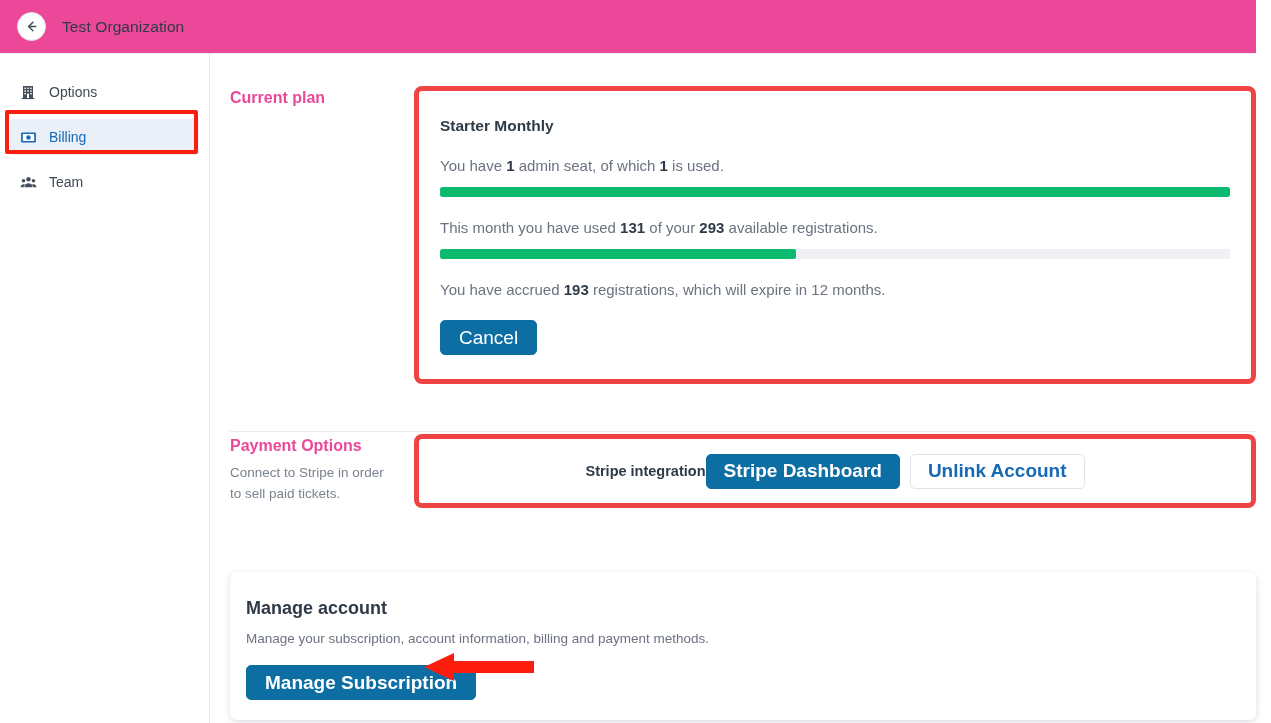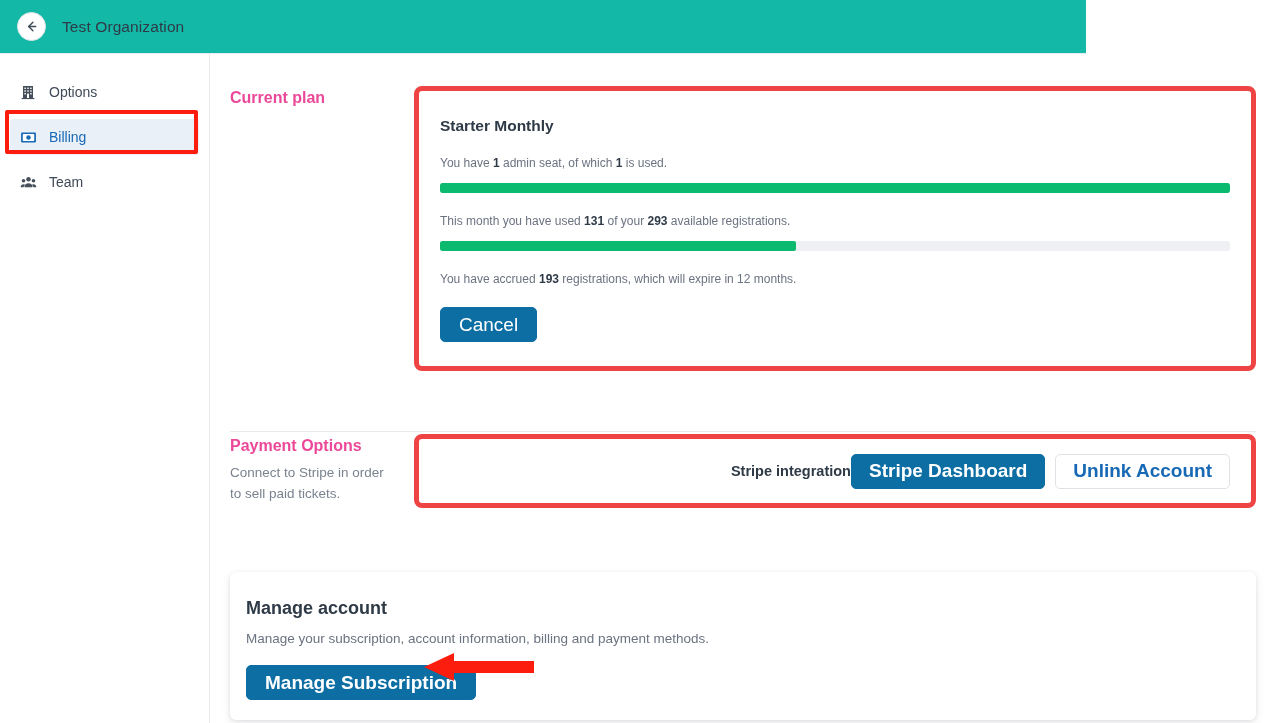--- a/index.html
+++ b/index.html
@@ -6,22 +6,22 @@
   html, body {
     width: 1271px; height: 723px;
     background: #ffffff;
     font-family: "Liberation Sans", sans-serif;
     overflow: hidden;
   }
   #app { position: relative; width: 1271px; height: 723px; }
 
   
   .topbar {
-    position: absolute; left: 0; top: 0; width: 1086px; height: 54px;
-    background: #14b8a6;
+    position: absolute; left: 0; top: 0; width: 1256px; height: 54px;
+    background: #ec4899;
     border-bottom: 1px solid #e9ecef;
     display: flex; align-items: center;
   }
   .back-btn {
     margin-left: 17px;
     width: 29px; height: 29px; border-radius: 50%;
     border: 1px solid #e1e4e8; background: #fff;
     display: flex; align-items: center; justify-content: center;
     cursor: pointer;
   }
@@ -66,21 +66,21 @@
 
   .card {
     border: 5px solid #ef4444; border-radius: 8px; background: #fff;
   }
 
   
   #plan-section { position: absolute; left: 20px; top: 32px; width: 1026px; }
   #plan-card { width: 842px; padding: 26px 21px 24px 21px; }
   .plan-name { font-size: 15.5px; font-weight: bold; color: #2f3a47; }
   .plan-line {
-    margin-top: 20px; font-size: 12px; color: #6b7280; line-height: 1.4;
+    margin-top: 20px; font-size: 15px; color: #6b7280; line-height: 1.4;
   }
   .plan-line b { color: #2f3a47; font-weight: bold; }
   .bar-track {
     margin-top: 11px; height: 10px; border-radius: 2px;
     background: #eef0f3; width: 100%; overflow: hidden;
   }
   .bar-fill { height: 100%; background: #0bba6e; border-radius: 2px; }
   .btn {
     display: inline-flex; align-items: center; justify-content: center;
     font-size: 19px; border-radius: 5px; cursor: pointer;
@@ -92,21 +92,21 @@
 
   .divider {
     position: absolute; left: 20px; top: 377px; width: 1026px;
     height: 1px; background: #e9ebee;
   }
 
   
   #payment-section { position: absolute; left: 20px; top: 380px; width: 1026px; }
   #stripe-card {
     width: 842px; height: 74px; padding: 0 21px;
-    display: flex; align-items: center; justify-content: flex-end;
+    display: flex; align-items: center; justify-content: center;
   }
   .stripe-name { font-size: 14.5px; font-weight: bold; color: #2f3a47; }
   .stripe-actions { display: flex; gap: 10px; }
   #stripe-dash-btn { height: 35px; padding: 0 17px; font-weight: bold; }
   #unlink-btn { height: 35px; padding: 0 17px; }
 
   
   #manage-card {
     position: absolute; left: 20px; top: 518px;
     width: 1026px; height: 148px;

